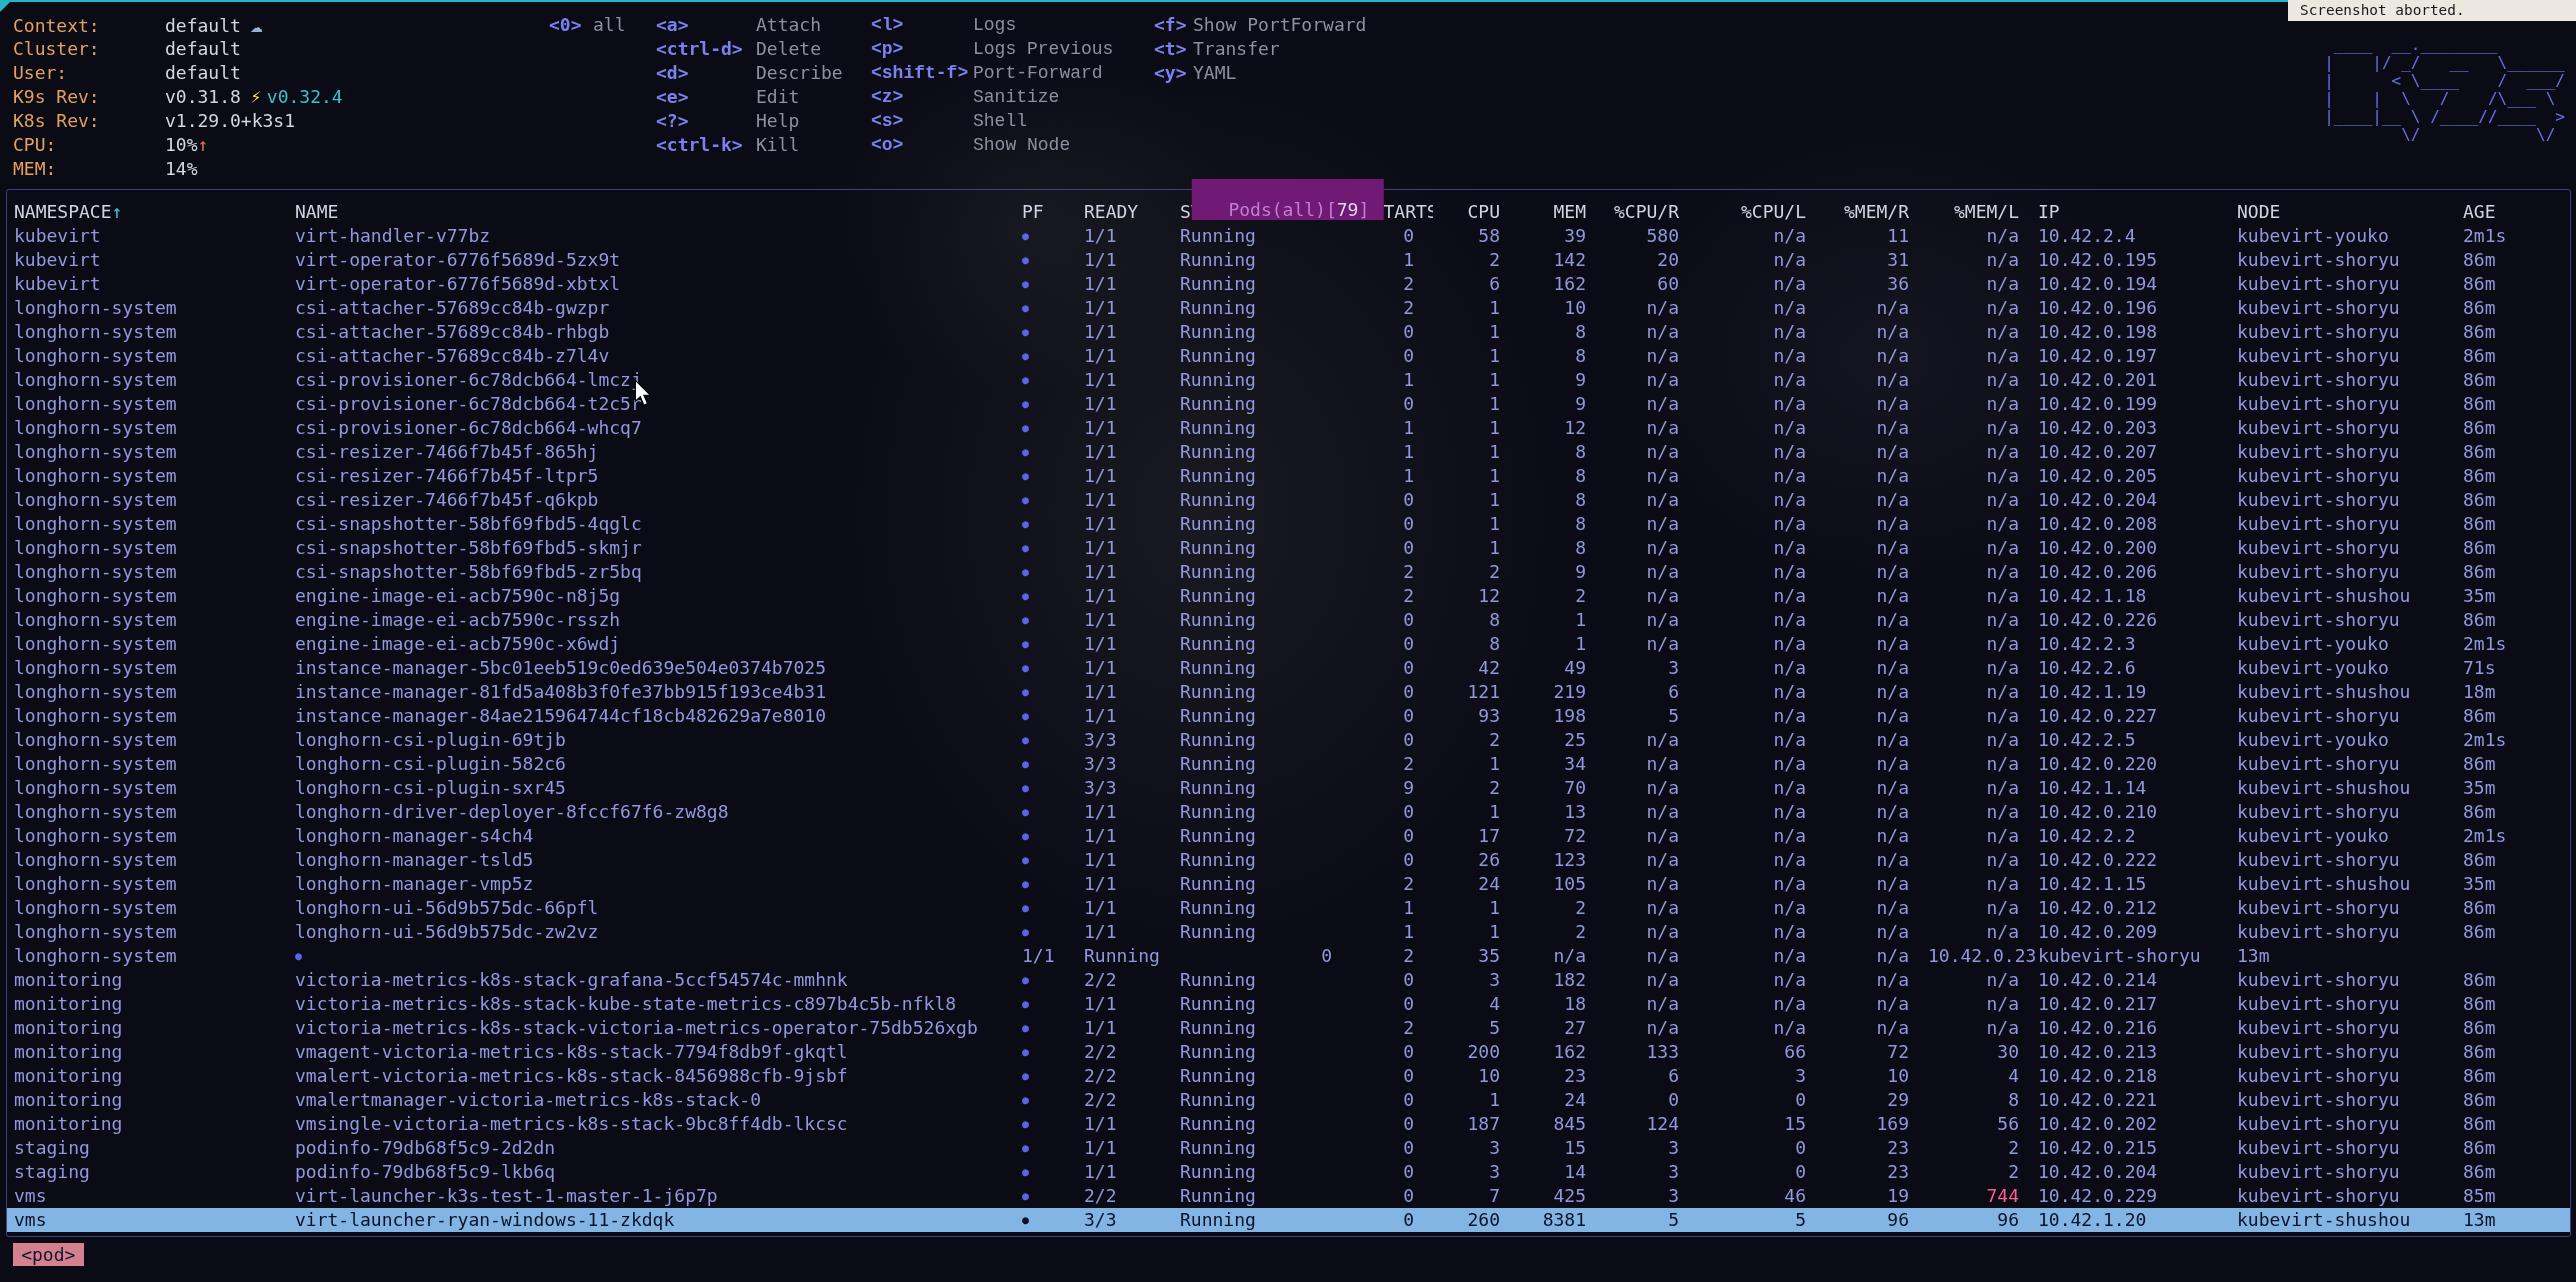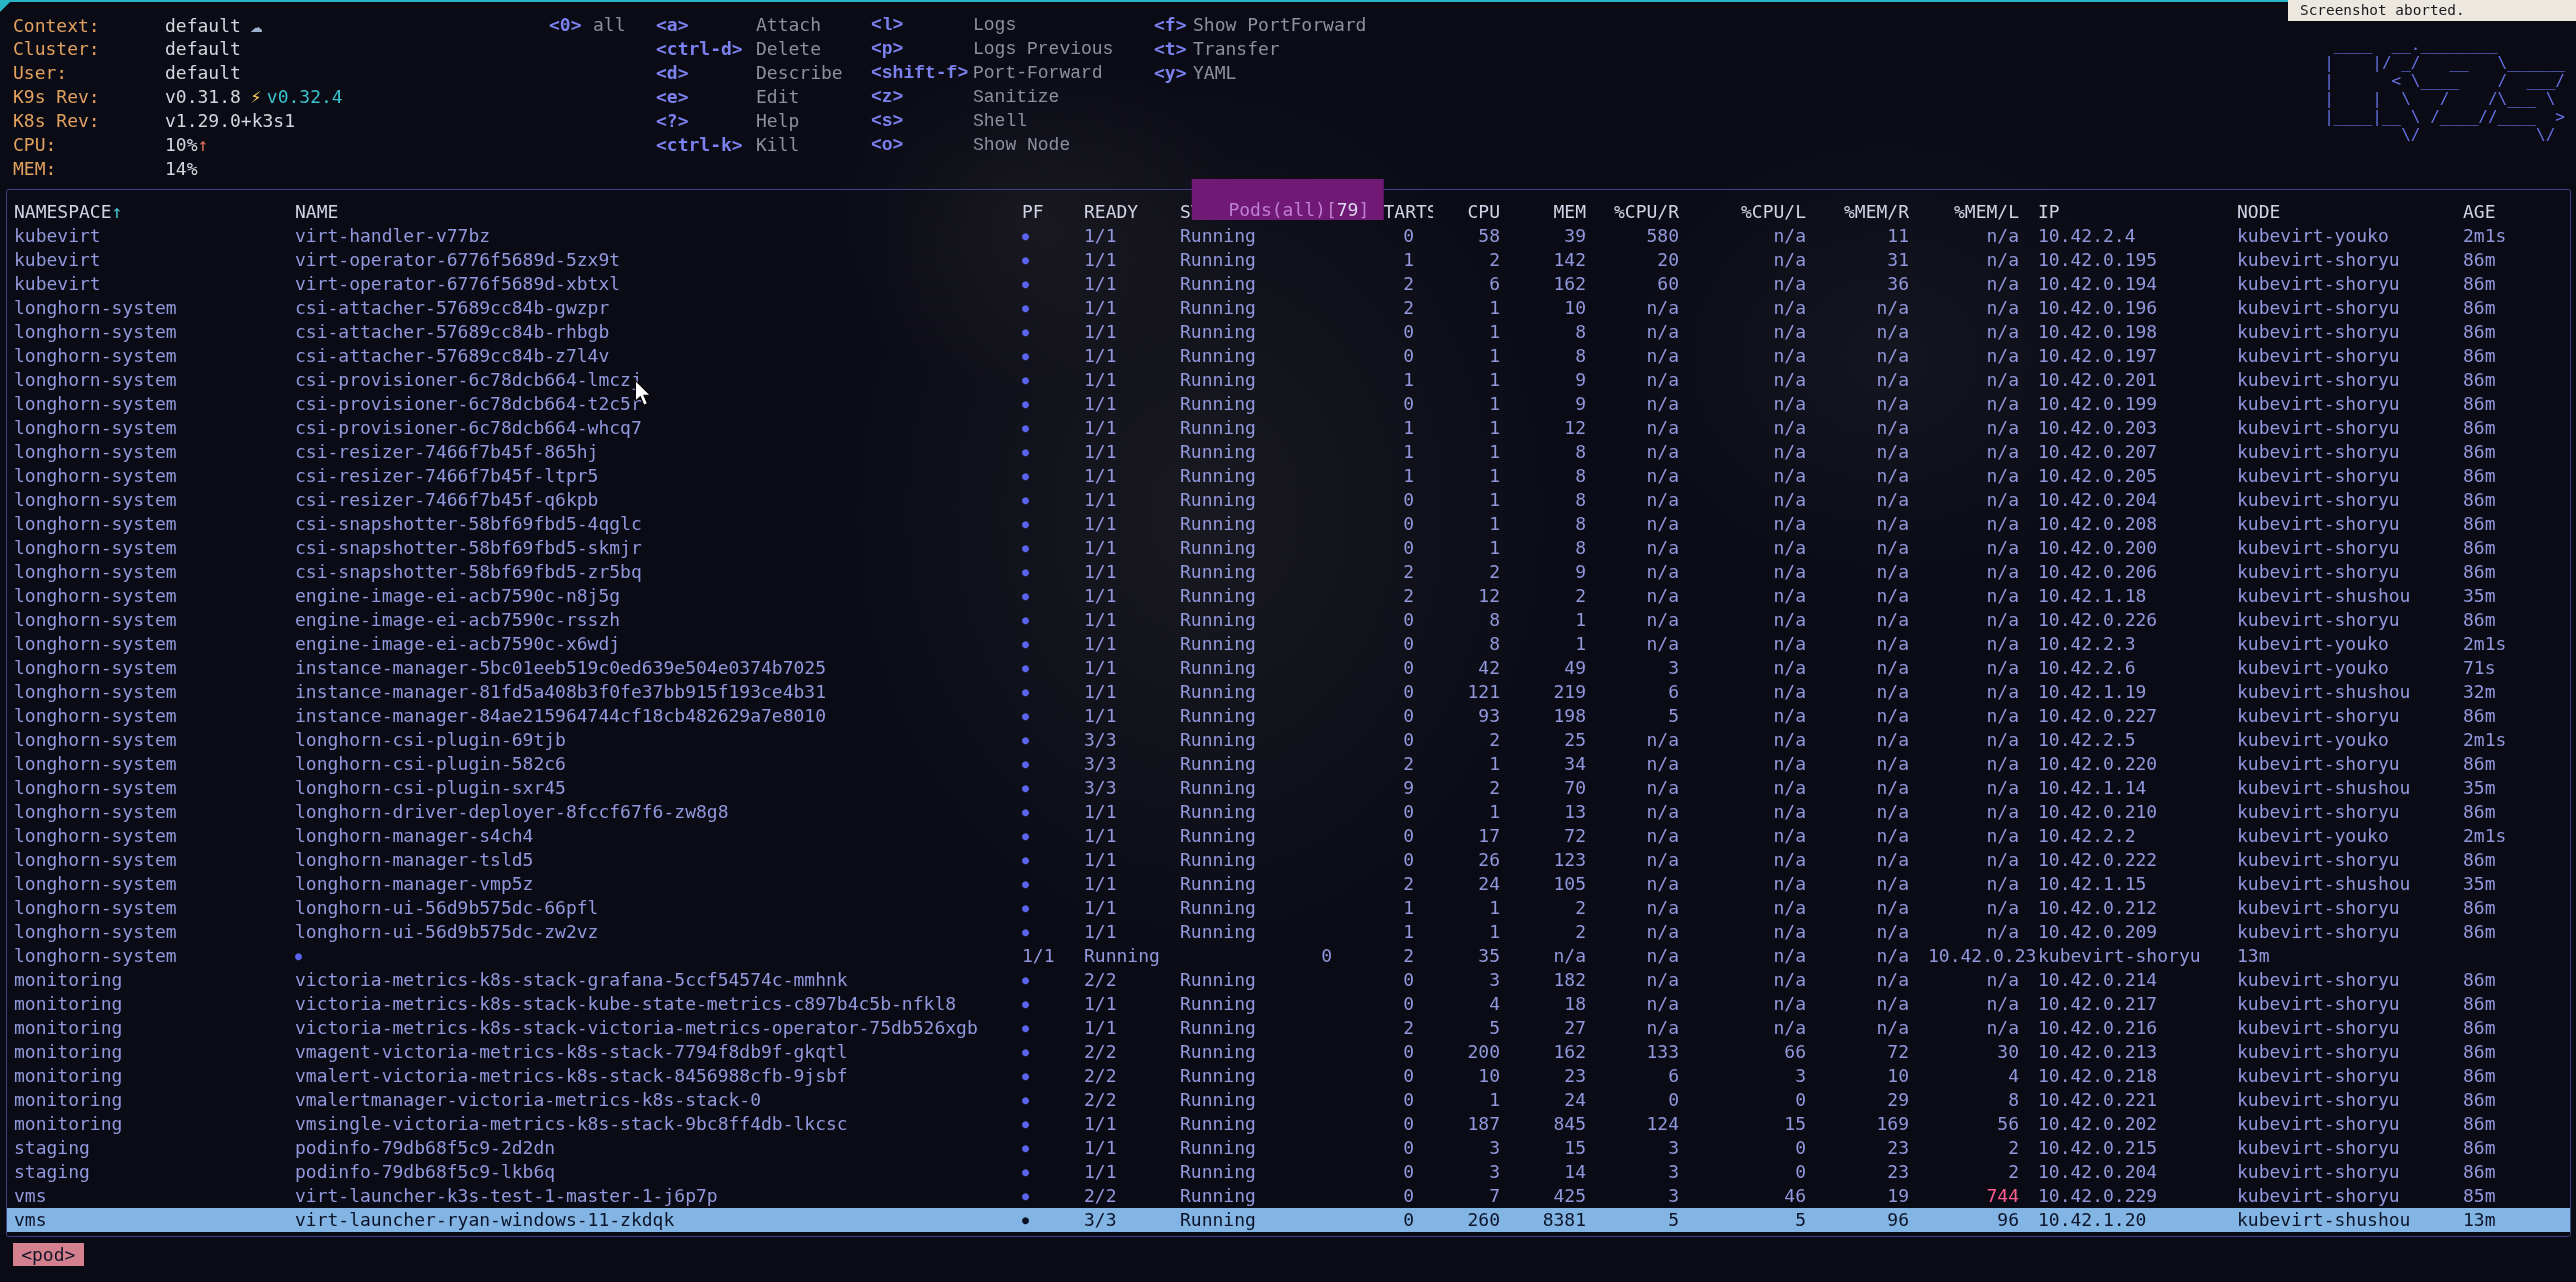--- a/index.html
+++ b/index.html
@@ -532,21 +532,21 @@
         <div class="td">Running</div>
         <div class="td num">0</div>
         <div class="td num">121</div>
         <div class="td num">219</div>
         <div class="td num">6</div>
         <div class="td num">n/a</div>
         <div class="td num">n/a</div>
         <div class="td num">n/a</div>
         <div class="td">10.42.1.19</div>
         <div class="td">kubevirt-shushou</div>
-        <div class="td">32m</div>
+        <div class="td">18m</div>
       </div>
 
       <div class="tr">
         <div class="td">longhorn-system</div>
         <div class="td">instance-manager-84ae215964744cf18cb482629a7e8010</div>
         <div class="td pf">●</div>
         <div class="td">1/1</div>
         <div class="td">Running</div>
         <div class="td num">0</div>
         <div class="td num">93</div>

